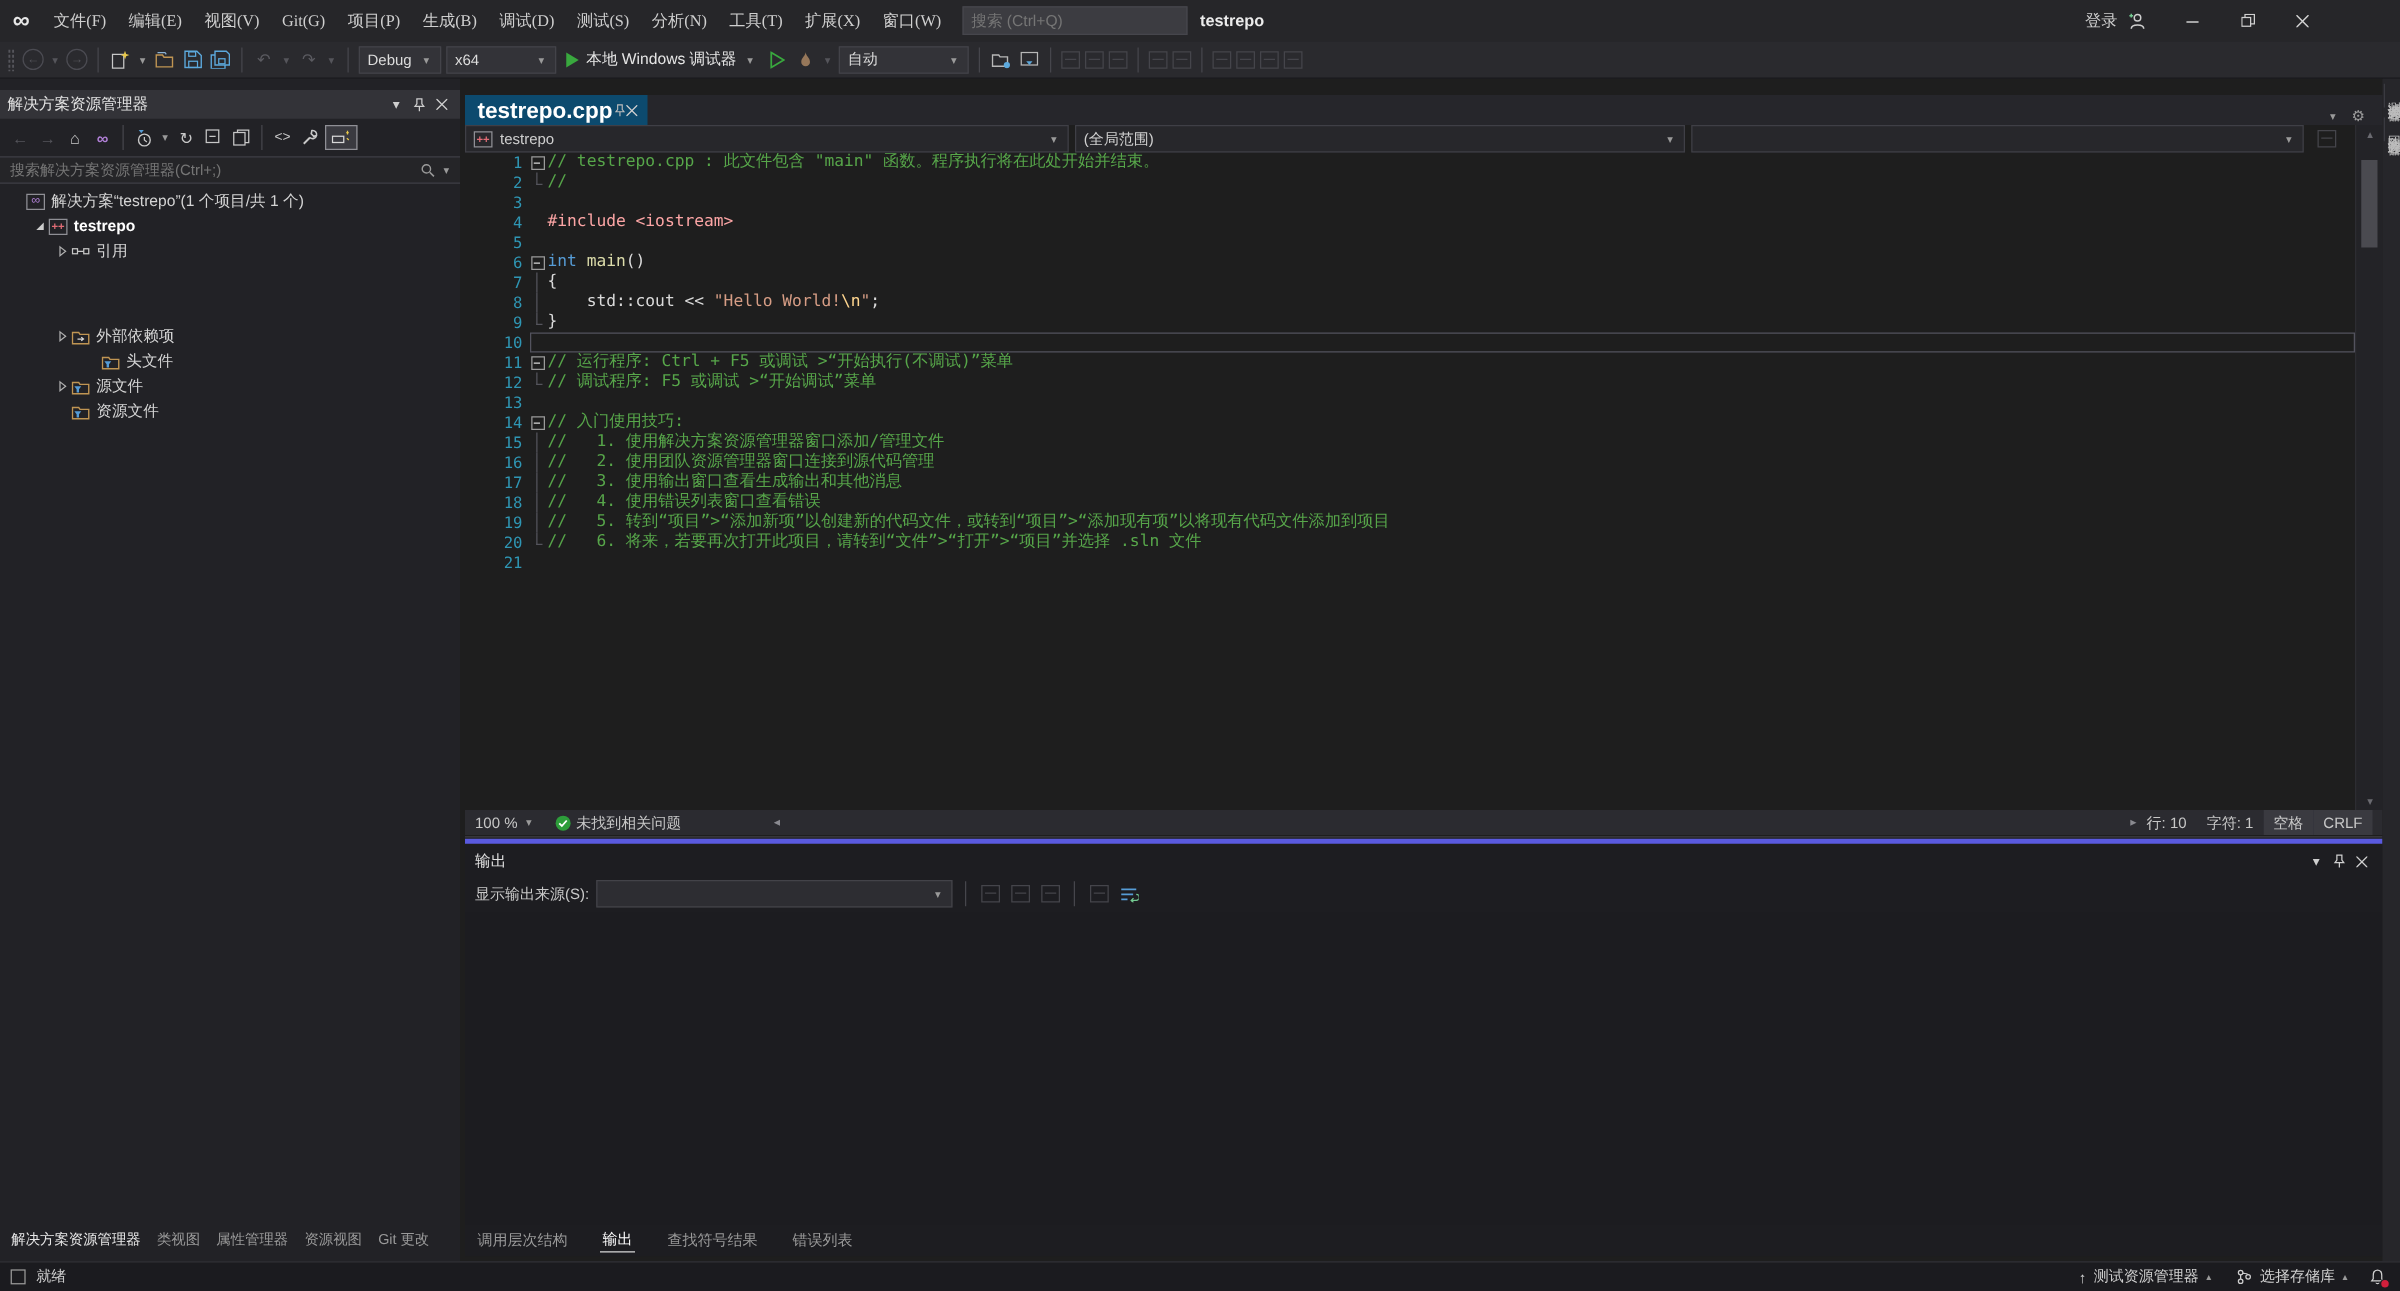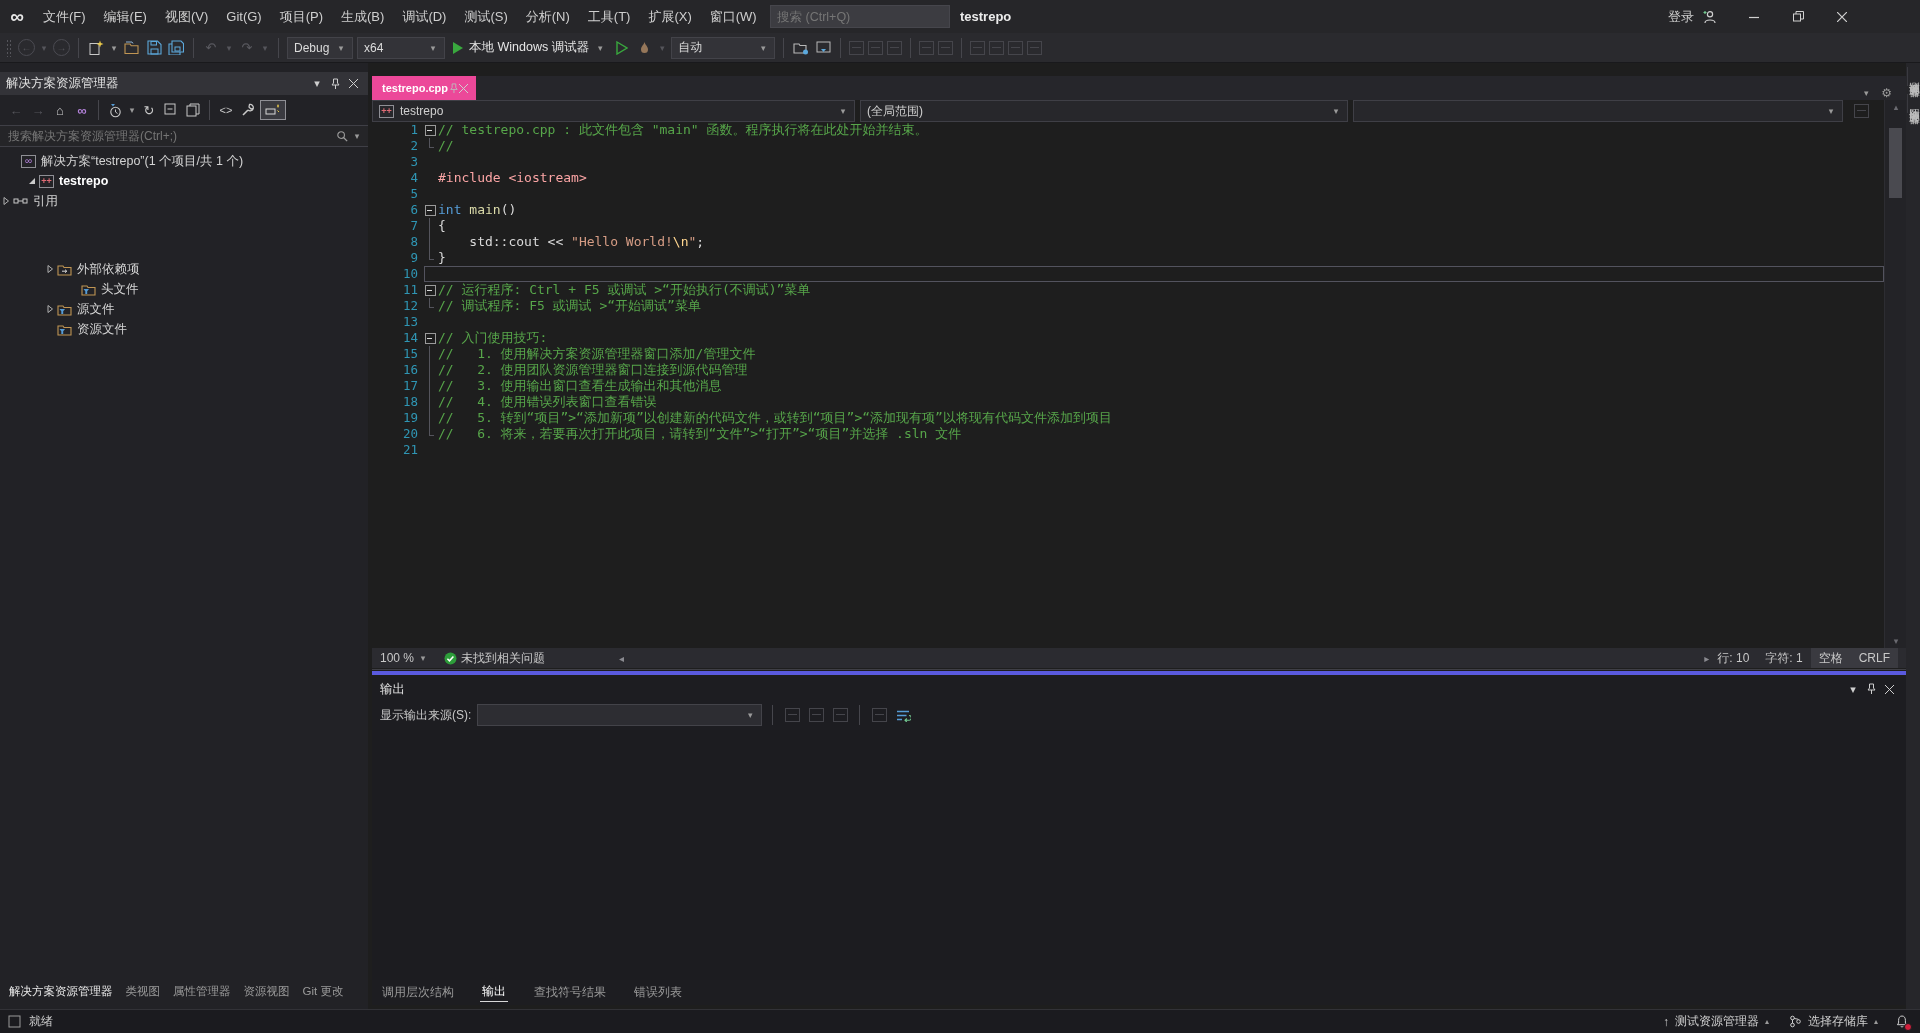--- a/index.html
+++ b/index.html
@@ -4,21 +4,21 @@
 <style>
   * { margin:0; padding:0; box-sizing:border-box; }
   html,body { width:1920px; height:1033px; overflow:hidden; background:#1e1e1e;
     font-family:"Liberation Sans", sans-serif; color:#c8c8c8; font-size:13px; }
   svg { display:block; }
 
   
   #titlebar { position:absolute; left:0; top:0; width:1920px; height:33px; background:#262629; display:flex; align-items:center; }
   #vs-logo { width:34px; height:33px; display:flex; align-items:center; justify-content:center; color:#e8e8e8; font-size:19px; font-weight:bold; }
   #menus { display:flex; align-items:center; height:33px; }
-  .menu-item { padding:0 9px; height:33px; line-height:33px; color:#cfcfcf; font-size:13px; cursor:default; }
+  .menu-item { padding:0 9px; height:33px; line-height:33px; color:#cfcfcf; font-size:13px; cursor:default;font-family:Liberation Serif, serif; }
   #qsearch { position:absolute; left:770px; top:5px; width:180px; height:23px; background:#3c3c41; border:1px solid #46464c; display:flex; align-items:center; }
   #qsearch input { flex:1; background:transparent; border:none; outline:none; color:#a8a8a8; font-size:12.5px; padding:0 6px; font-family:"Liberation Sans",sans-serif; }
   #win-title { position:absolute; left:960px; top:0; height:33px; line-height:33px; color:#ececec; font-weight:bold; font-size:13px; }
   #signin { position:absolute; left:1668px; top:0; height:33px; display:flex; align-items:center; gap:8px; color:#cfcfcf; }
   #win-buttons { position:absolute; left:1732px; top:0; height:33px; display:flex; }
   .winbtn { width:44px; height:33px; display:flex; align-items:center; justify-content:center; }
 
   
   #toolbar { position:absolute; left:0; top:33px; width:1920px; height:30px; background:#2a2a2e; border-bottom:1px solid #19191c; display:flex; align-items:center; gap:4px; padding-left:6px; }
   .tb-sep { width:1px; height:20px; background:#46464c; margin:0 4px; }
@@ -51,21 +51,21 @@
   .tree-row .arrow { width:12px; height:12px; display:flex; align-items:center; justify-content:center; flex:0 0 12px; }
   .tree-row .ticon { width:17px; display:flex; align-items:center; justify-content:center; flex:0 0 17px; margin-right:4px; }
   .ti-box { display:inline-flex; width:15px; height:13px; border:1px solid #8f8f95; align-items:center; justify-content:center; font-size:10px; line-height:10px; }
   #dock-tabs { position:absolute; left:0; top:918px; width:368px; height:20px; display:flex; gap:13px; padding-left:9px; align-items:center; }
   .dock-tab { font-size:11.5px; color:#9a9a9a; white-space:nowrap; }
   .dock-tab.active { color:#e8e8e8; }
 
   
   #editor { position:absolute; left:372px; top:63px; width:1534px; height:946px; background:#1e1e1e; }
   #tabstrip { position:absolute; left:0; top:13px; width:1534px; height:24px; background:#26262b; display:flex; align-items:flex-end; }
-  #doc-tab { height:24px; background:#ec4899; display:flex; align-items:center; padding:0 8px 0 10px; gap:0; color:#ffffff; font-weight:bold; font-size:11px; }
+  #doc-tab { height:24px; background:#0c4a6e; display:flex; align-items:center; padding:0 8px 0 10px; gap:0; color:#ffffff; font-weight:bold; font-size:18px; }
   #tabstrip-right { margin-left:auto; display:flex; align-items:center; gap:10px; padding-right:14px; }
   #breadcrumb { position:absolute; left:0; top:37px; width:1534px; height:22px; display:flex; gap:5px; }
   .bc-combo { height:22px; background:#27272b; border:1px solid #3f3f46; display:flex; align-items:center; padding:0 6px; font-size:12px; color:#cfcfcf; gap:6px; }
   .bc-combo .chev { margin-left:auto; }
   #code { position:absolute; left:0; top:59px; width:1512px; font-family:"DejaVu Sans Mono", monospace; font-size:13px; }
   .code-line { display:flex; height:16px; line-height:16px; white-space:pre; }
   .ln { flex:0 0 52px; text-align:right; padding-right:6px; color:#2f96b4; font-size:12.5px; }
   .line-body { flex:1; display:flex; align-items:stretch; }
   .code-line.current .line-body { outline:1px solid #53535e; outline-offset:-1px; }
   .fold { flex:0 0 14px; position:relative; display:inline-block; }
@@ -341,21 +341,21 @@
         <span class="arrow">
           <svg width="10" height="10" viewBox="0 0 10 10">
             <path d="M8 2 L8 8 L2 8 Z" fill="#cccccc"></path>
           </svg>
         </span>
         <span class="ticon">
           <span class="ti-box" style="color:#e06c75;font-size:9px;font-weight:bold">++</span>
         </span>
         <span style="font-weight: bold; color: rgb(255, 255, 255);">testrepo</span>
       </div>
-      <div class="tree-row" style="">
+      <div class="tree-row" style="padding-left: 44px;">
         <span class="arrow">
           <svg width="10" height="10" viewBox="0 0 10 10">
             <path d="M3 1.5 L7.5 5 L3 8.5 Z" fill="none" stroke="#b0b0b0"></path>
           </svg>
         </span>
         <span class="ticon">
           <svg width="15" height="12" viewBox="0 0 15 12">
             <rect x="1" y="4" width="4" height="4" fill="none" stroke="#c8c8c8"></rect>
             <line x1="5" y1="6" x2="10" y2="6" stroke="#c8c8c8"></line>
             <rect x="10" y="4" width="4" height="4" fill="none" stroke="#c8c8c8"></rect>

